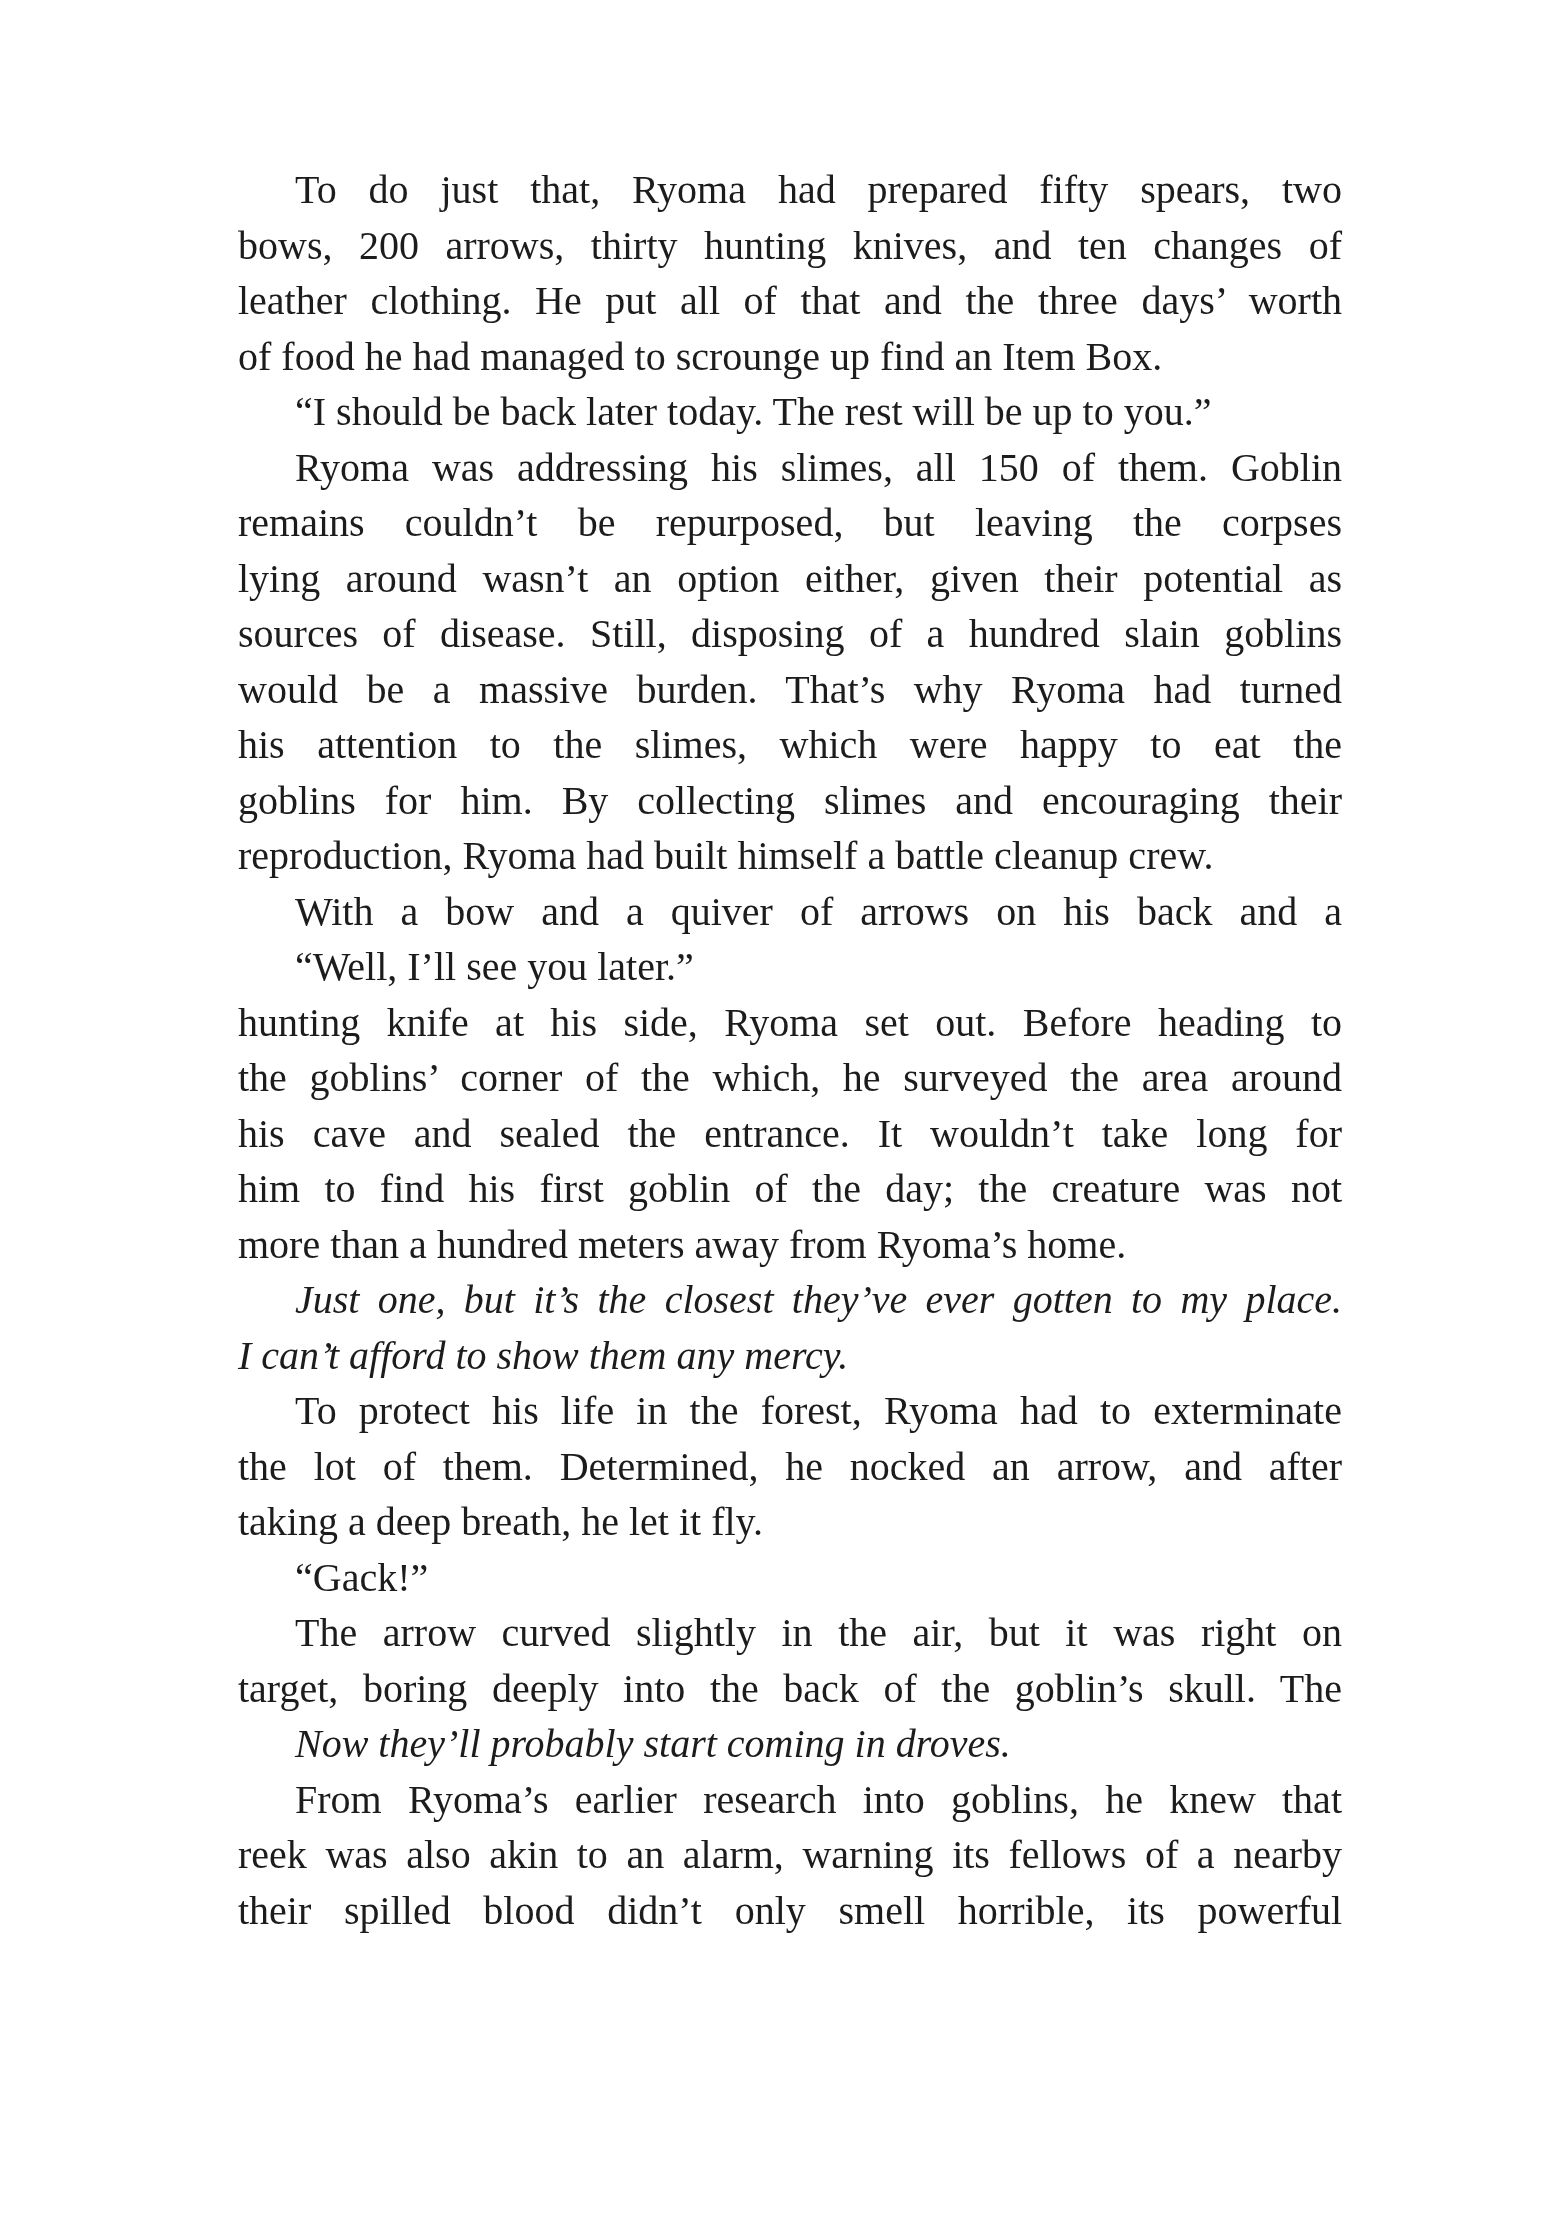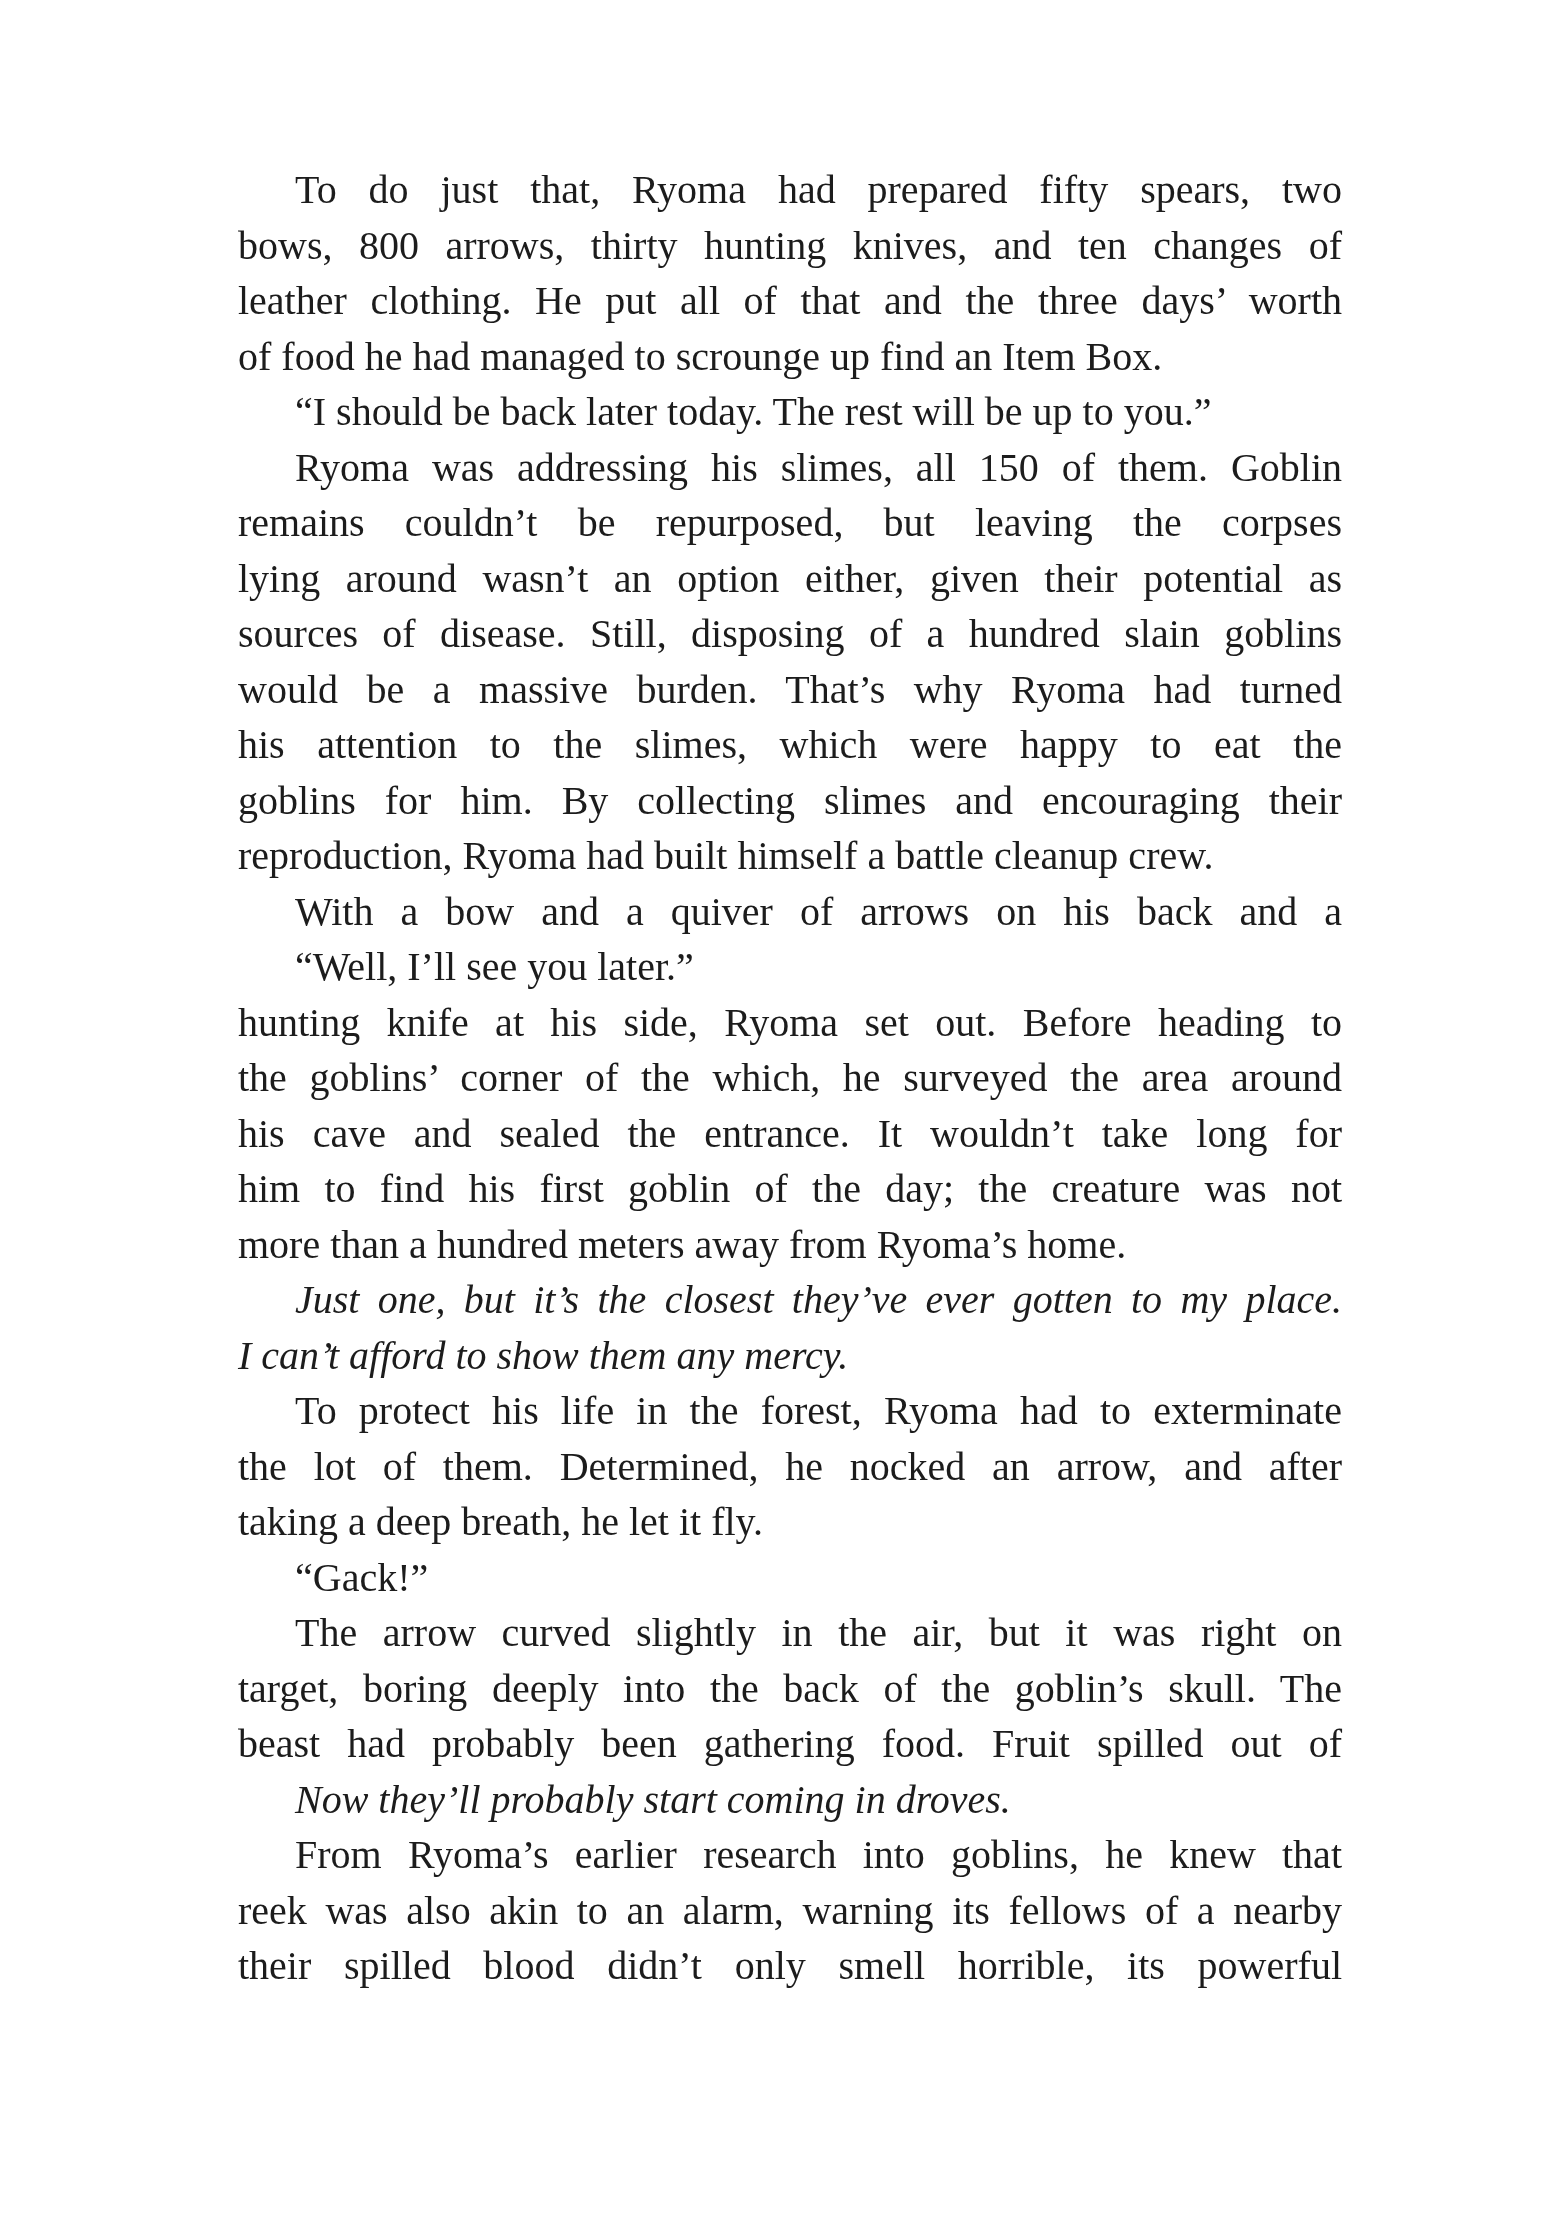--- a/index.html
+++ b/index.html
@@ -46,21 +46,21 @@
   .line.italic {
     font-style: italic;
   }
 </style>
 </head>
 <body style="background: rgb(255, 255, 255);">
 
 <div class="page">
   <section class="page-text" style="color: rgb(28, 28, 28);">
       <div class="line indent">To do just that, Ryoma had prepared fifty spears, two</div>
-      <div class="line">bows, 800 arrows, thirty hunting knives, and ten changes of</div>
+      <div class="line">bows, 200 arrows, thirty hunting knives, and ten changes of</div>
       <div class="line">leather clothing. He put all of that and the three days’ worth</div>
       <div class="line last">of food he had managed to scrounge up find an Item Box.</div>
       <div class="line last indent">“I should be back later today. The rest will be up to you.”</div>
       <div class="line indent">Ryoma was addressing his slimes, all 150 of them. Goblin</div>
       <div class="line">remains couldn’t be repurposed, but leaving the corpses</div>
       <div class="line">lying around wasn’t an option either, given their potential as</div>
       <div class="line">sources of disease. Still, disposing of a hundred slain goblins</div>
       <div class="line">would be a massive burden. That’s why Ryoma had turned</div>
       <div class="line">his attention to the slimes, which were happy to eat the</div>
       <div class="line">goblins for him. By collecting slimes and encouraging their</div>
@@ -73,19 +73,18 @@
       <div class="line">him to find his first goblin of the day; the creature was not</div>
       <div class="line last">more than a hundred meters away from Ryoma’s home.</div>
       <div class="line italic indent">Just one, but it’s the closest they’ve ever gotten to my place.</div>
       <div class="line last italic">I can’t afford to show them any mercy.</div>
       <div class="line indent">To protect his life in the forest, Ryoma had to exterminate</div>
       <div class="line">the lot of them. Determined, he nocked an arrow, and after</div>
       <div class="line last">taking a deep breath, he let it fly.</div>
       <div class="line last indent">“Gack!”</div>
       <div class="line indent">The arrow curved slightly in the air, but it was right on</div>
       <div class="line">target, boring deeply into the back of the goblin’s skull. The</div>
-      <div class="line">beast had probably been gathering food. Fruit spilled out of</div>
       <div class="line last italic indent">Now they’ll probably start coming in droves.</div>
       <div class="line indent">From Ryoma’s earlier research into goblins, he knew that</div>
       <div class="line">reek was also akin to an alarm, warning its fellows of a nearby</div>
       <div class="line">their spilled blood didn’t only smell horrible, its powerful</div>
     </section>
 </div>
 
 </body></html>

